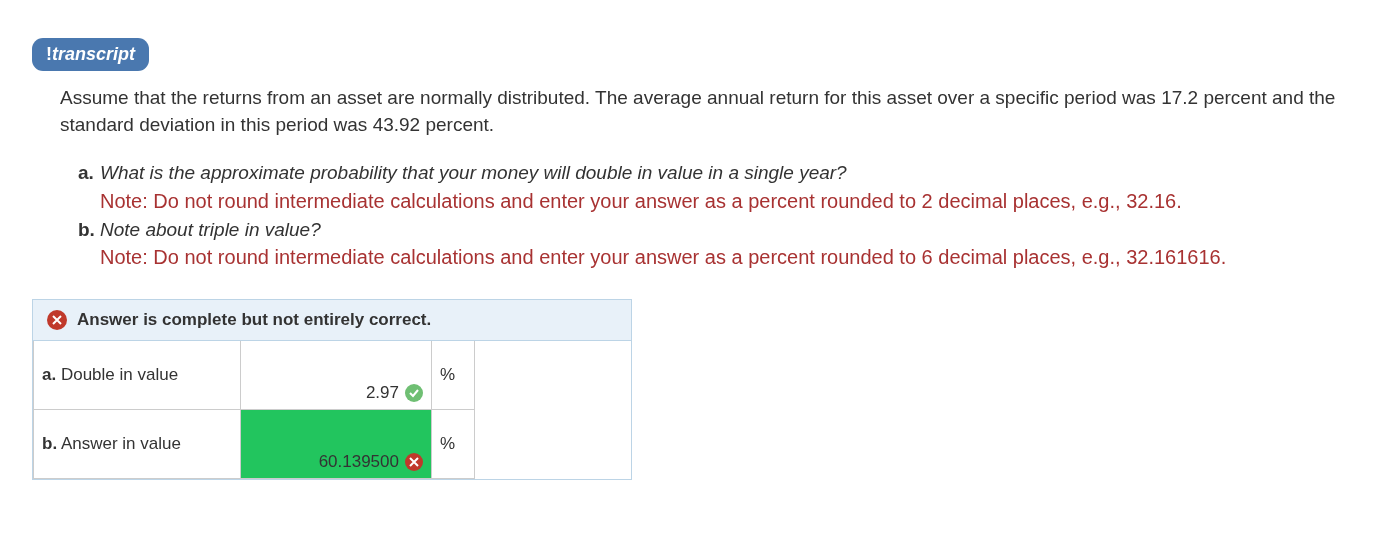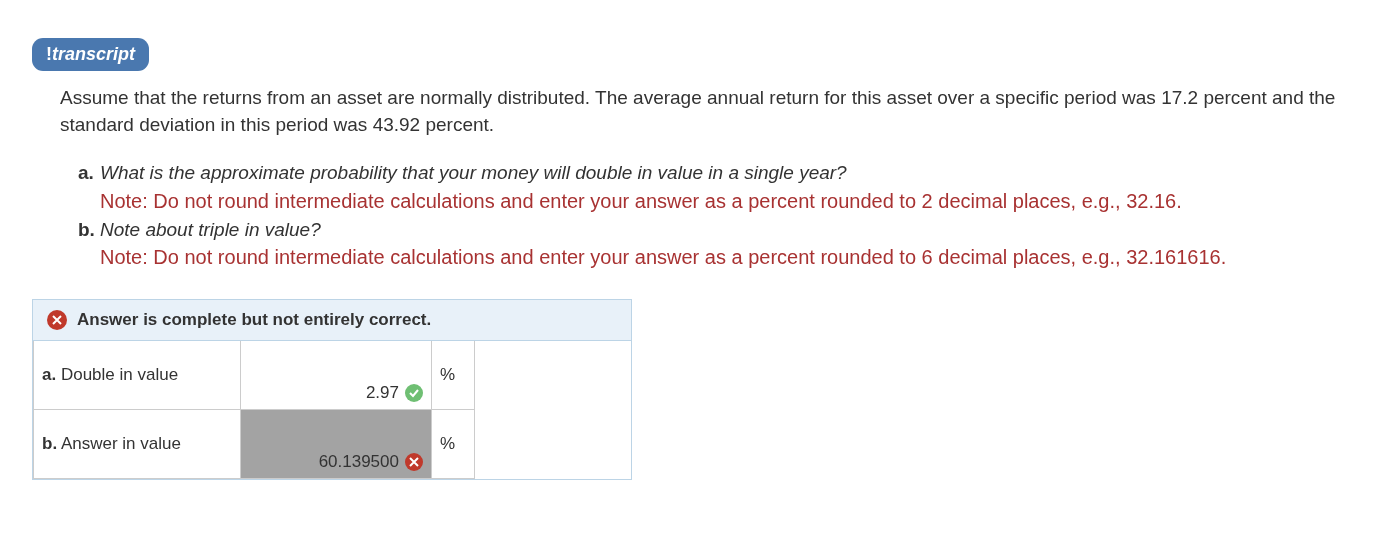--- a/index.html
+++ b/index.html
@@ -112,21 +112,21 @@
     color: #333;
   }
   .lbl-cell b { font-weight: 700; }
   .val-cell {
     width: 174px;
     text-align: right;
     color: #333;
     position: relative;
     padding-right: 6px;
   }
-  .val-cell.wrong { background: #a3a3a3; padding-left: 8px; }
+  .val-cell.wrong { background: #22c55e; padding-left: 8px; }
   .val-inner {
     display: flex;
     justify-content: flex-end;
     align-items: center;
     margin-top: 36px;
   }
   .stat-icon {
     display: inline-flex;
     width: 18px;
     height: 18px;

